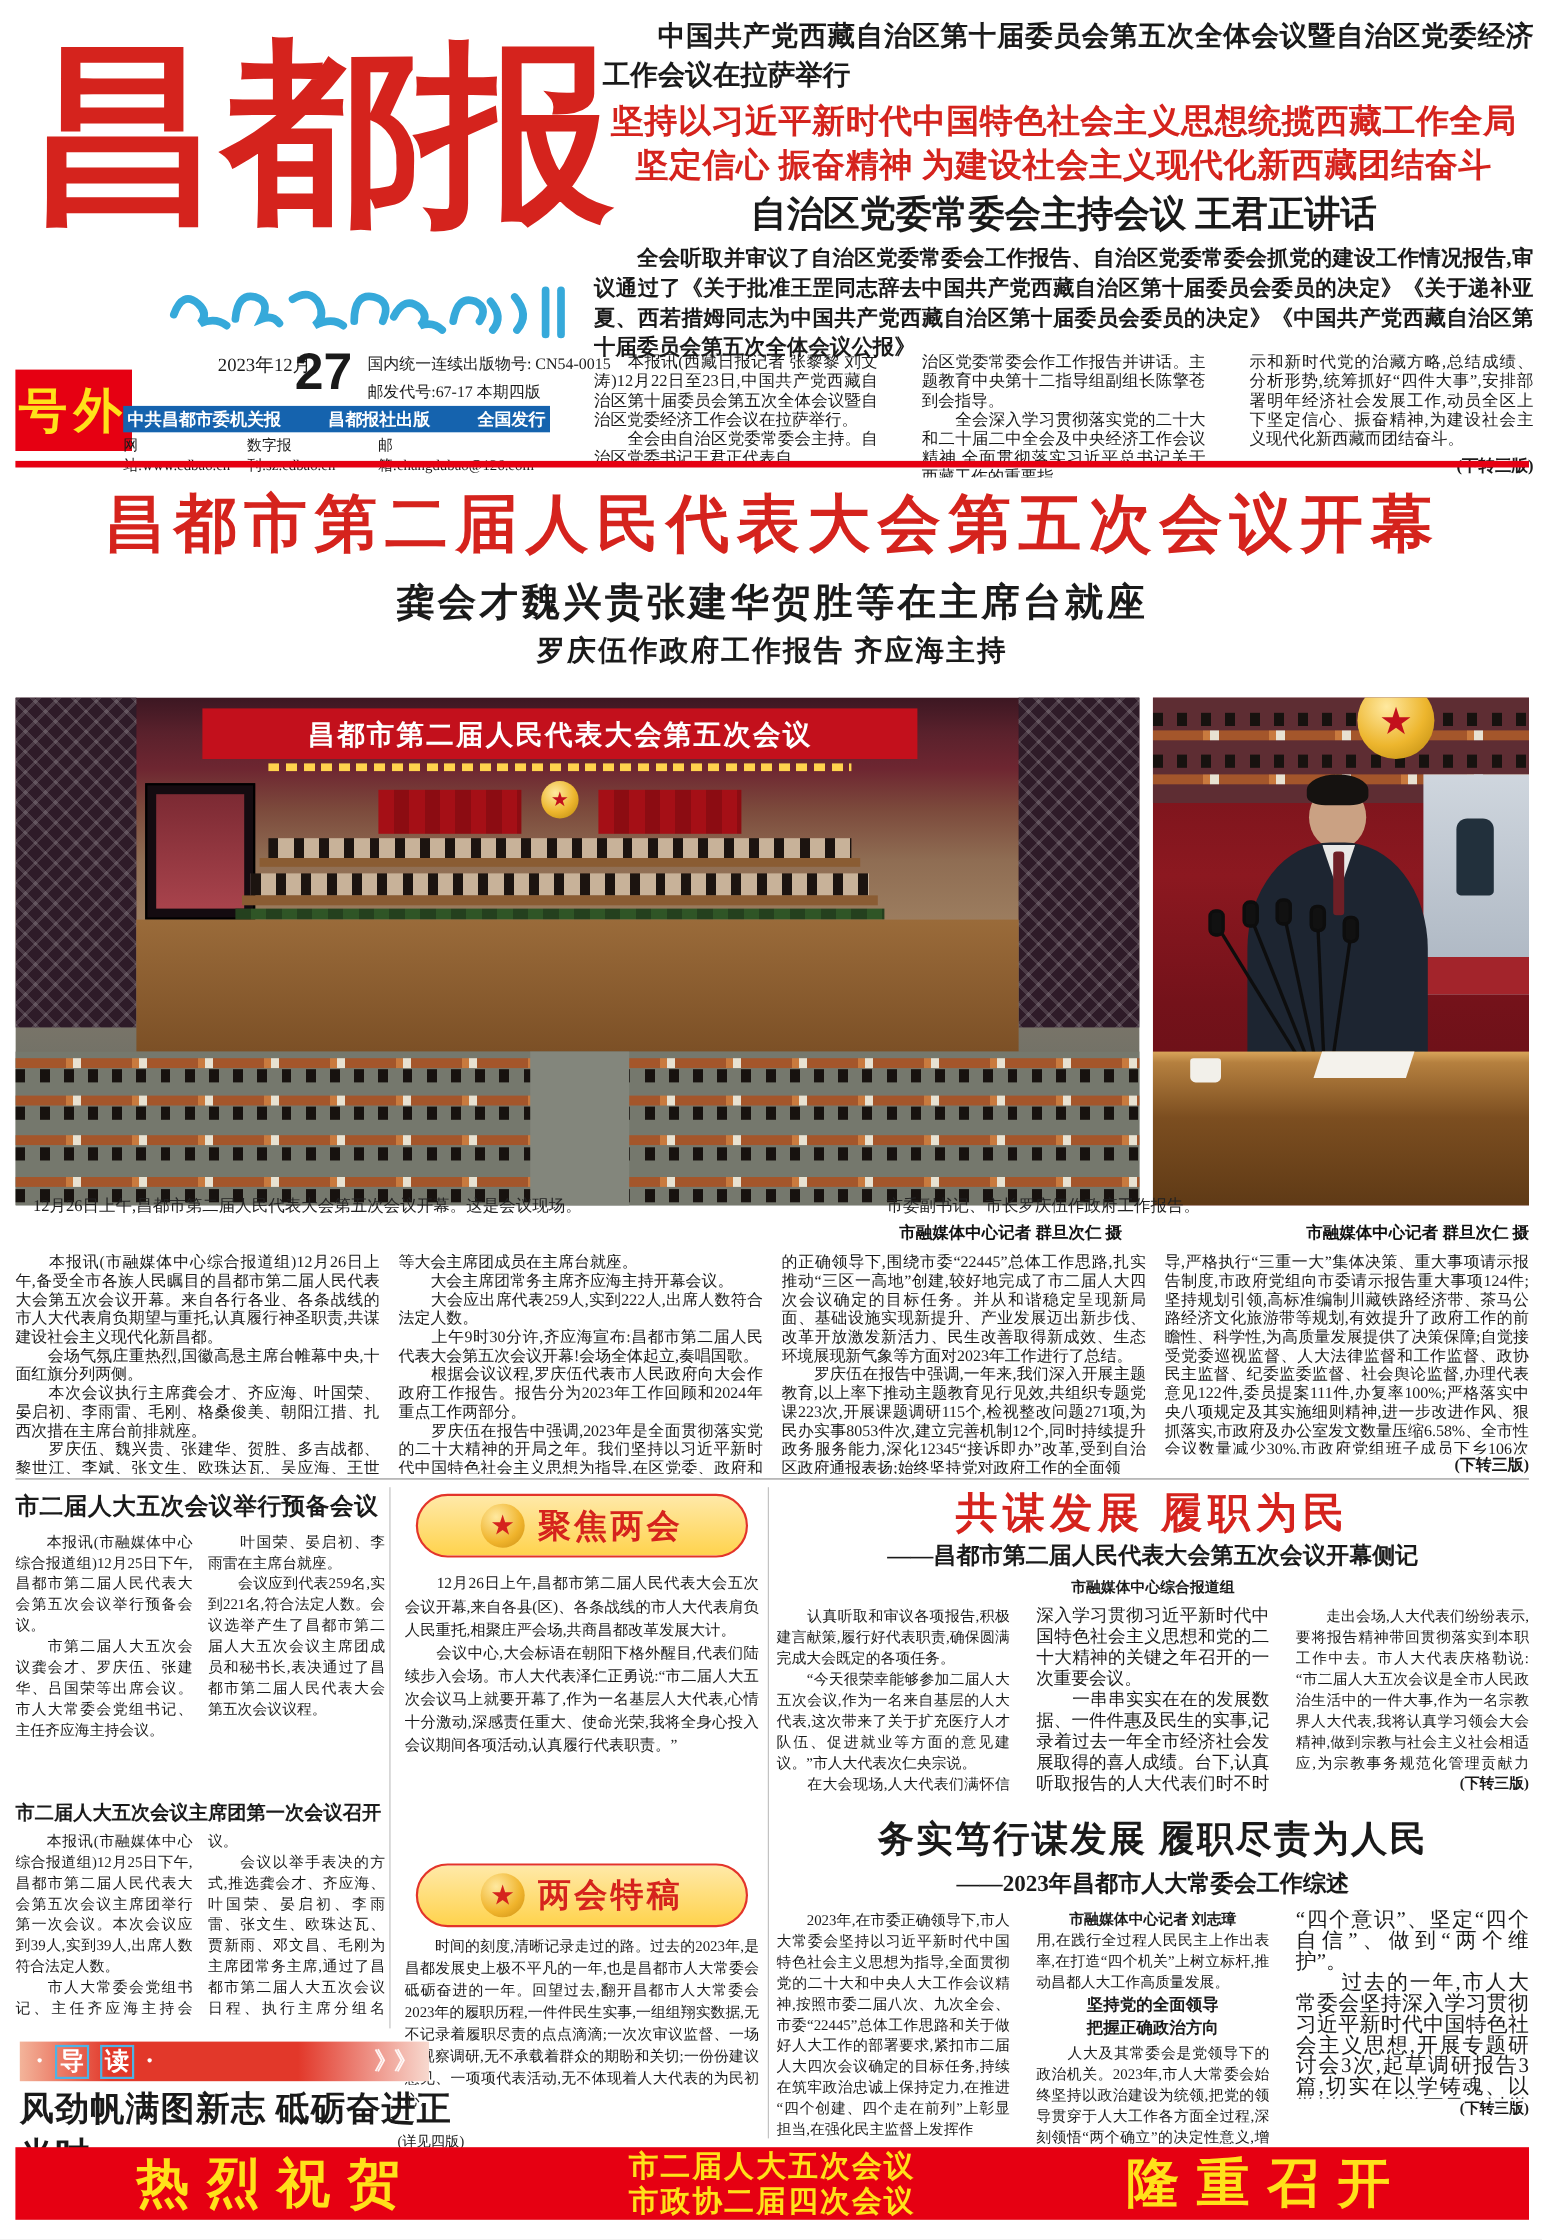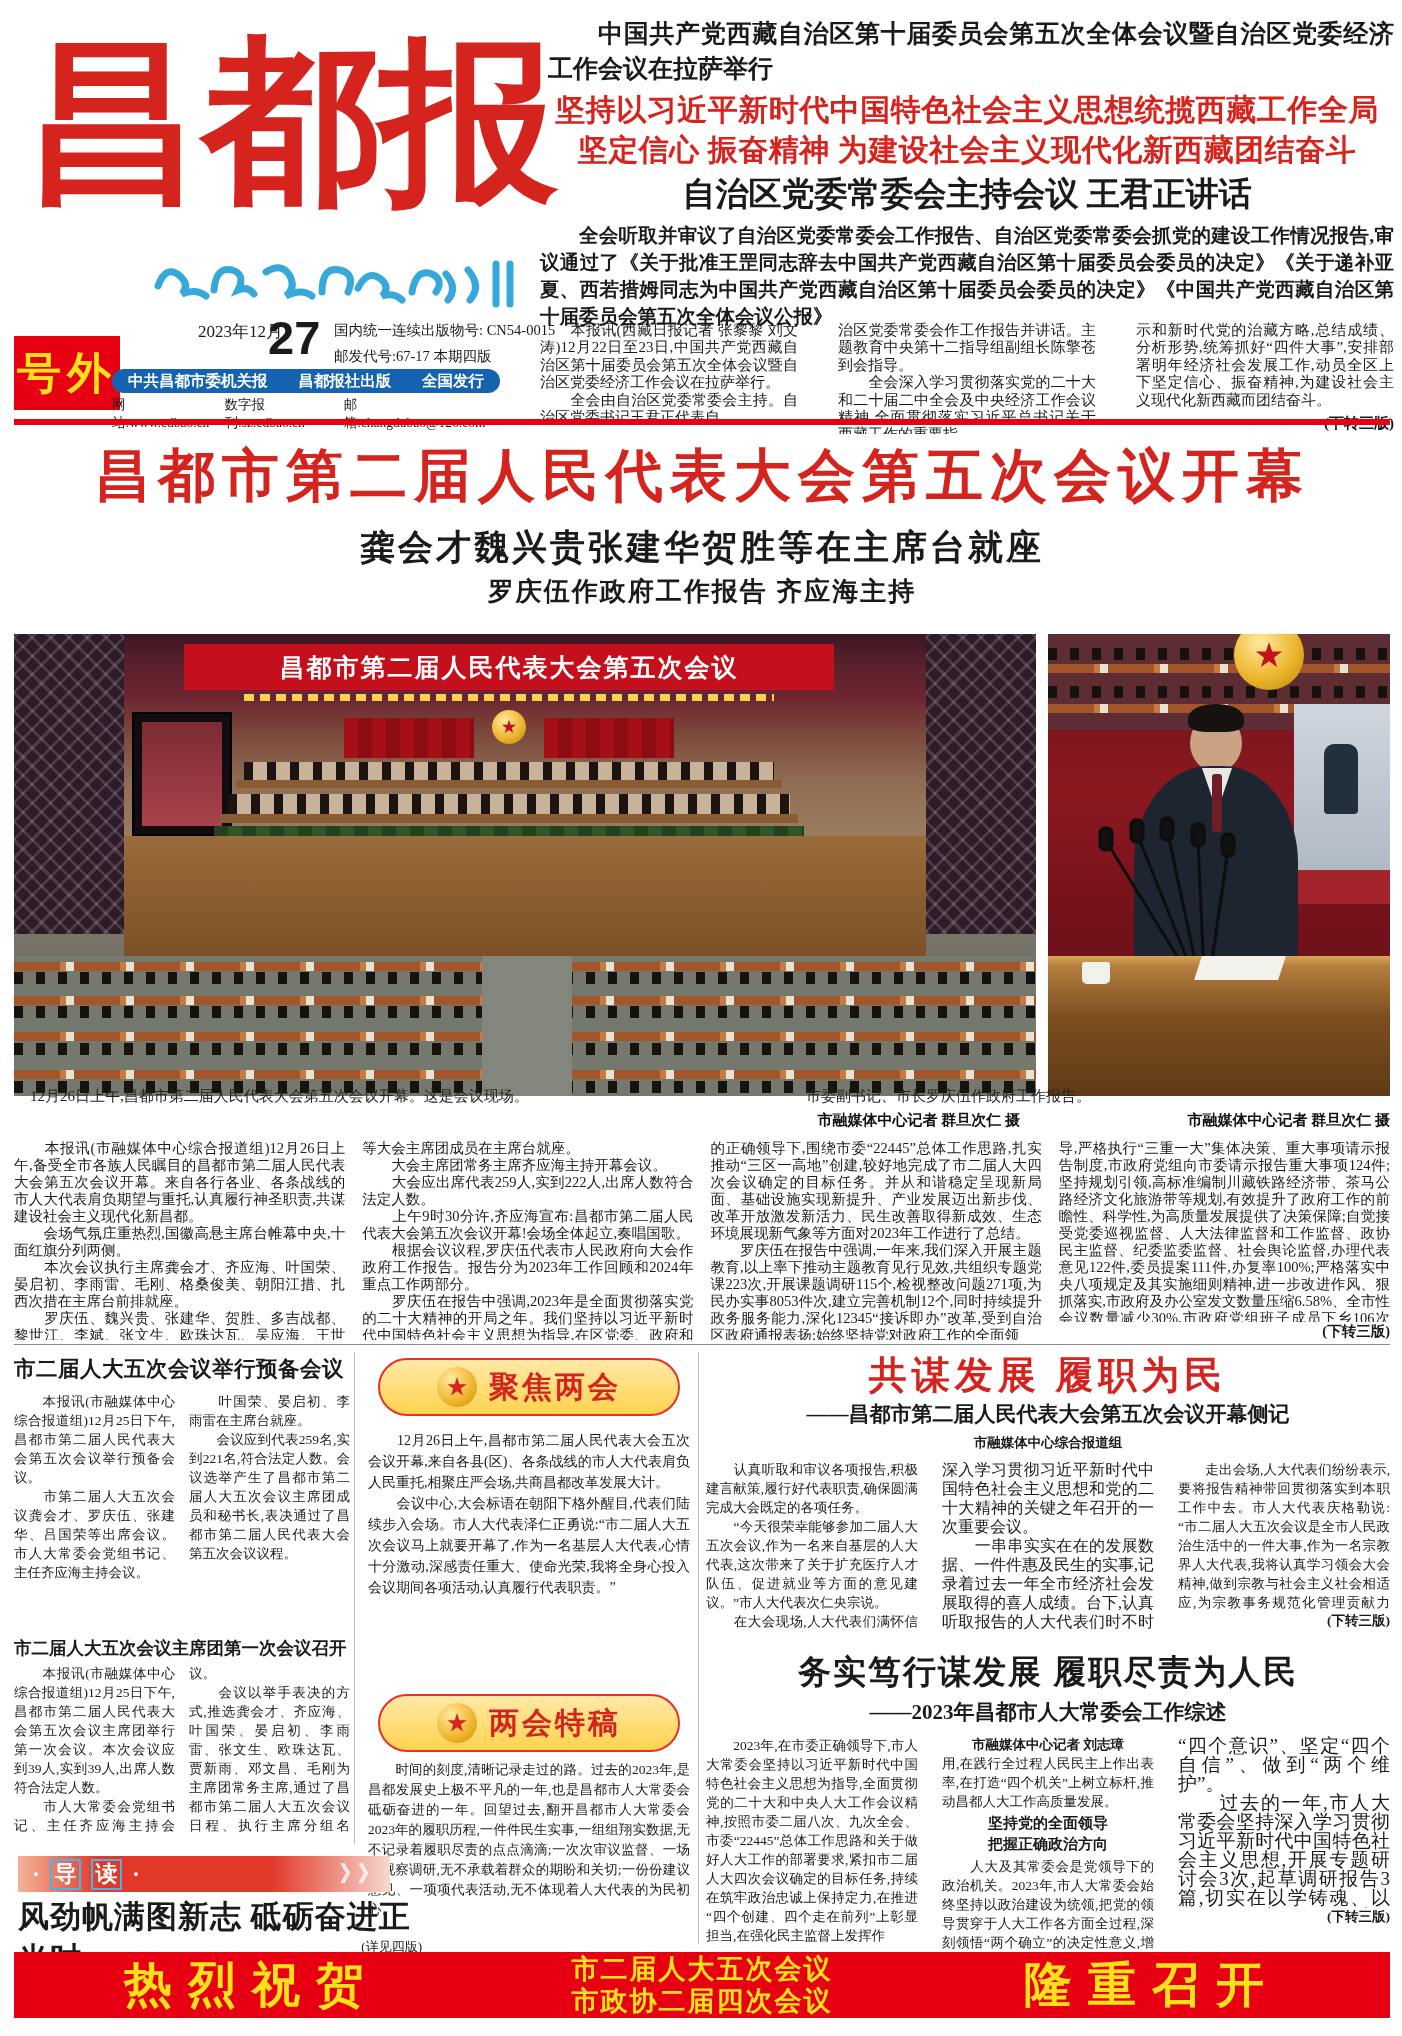--- a/index.html
+++ b/index.html
@@ -12,21 +12,21 @@
   .red{color:#d5231d;}
   .bold{font-weight:bold;}
   .ctr{text-align:center;}
   .turn{font-weight:bold;text-align:right;}
   
   .mast-title{display:flex;justify-content:space-between;align-items:center;
               font-weight:900;color:#d5231d;font-size:178px;line-height:1;}
   .extra-box{background:#e60012;color:#ffe11a;font-weight:900;display:flex;align-items:center;
              justify-content:center;font-size:44px;letter-spacing:6px;}
   .bluebar{background:#1563ae;color:#fff;font-weight:bold;font-size:15.5px;display:flex;
-           align-items:center;justify-content:space-between;padding:0 16px;box-sizing:border-box;border-radius:12px;}
+           align-items:center;justify-content:space-between;padding:0 4px;box-sizing:border-box;}
   .contact{display:flex;justify-content:space-between;font-size:13.5px;}
   .rule-red{background:#e60012;}
   .rule-gray{background:#8a8a8a;}
   .vline{position:absolute;width:1px;background:#bdbdbd;}
   
   .ribbon{display:flex;align-items:center;justify-content:center;gap:12px;
           background:linear-gradient(180deg,#ffe9a8,#ffd34d);border:2px solid #e3342a;
           border-radius:30px;box-sizing:border-box;}
   .ribbon .emblem{width:40px;height:40px;border-radius:50%;
           background:radial-gradient(circle at 35% 30%,#ffe9a0,#f0b42c 60%,#c98b12);

